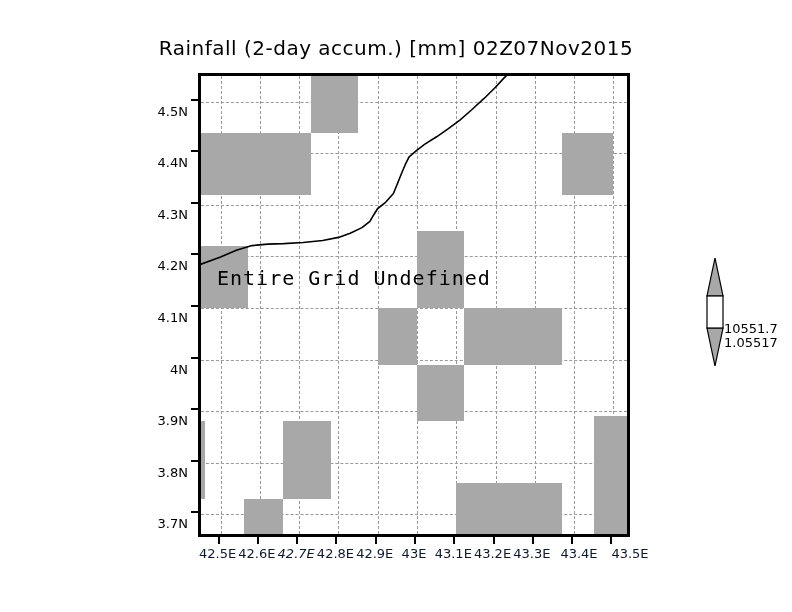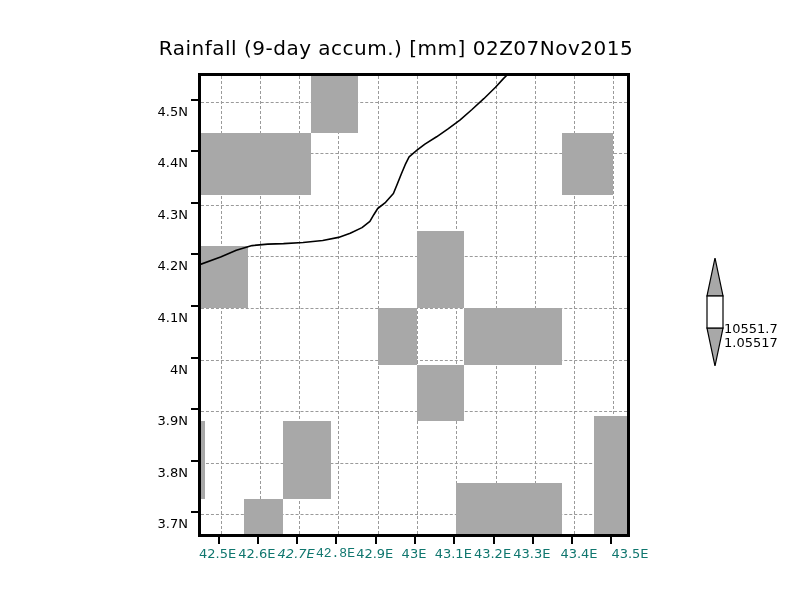--- a/index.html
+++ b/index.html
@@ -108,21 +108,21 @@
     border-top: 2px solid #000000;
     left: 191px;
   }
 
   
   .xlabel {
     position: absolute;
     top: 546px;
     font-family: "DejaVu Sans", sans-serif;
     font-size: 13px;
-    color: #0f766e;
+    color: #0f172a;
     transform: translateX(-50%);
     white-space: pre;
   }
   .ylabel {
     position: absolute;
     right: 0;
     font-family: "DejaVu Sans", sans-serif;
     font-size: 13px;
     color: #000000;
     transform: translateY(-50%);
@@ -155,21 +155,21 @@
     font-family: "DejaVu Sans", sans-serif;
     font-size: 13px;
     color: #000000;
     transform: translateY(-50%);
     white-space: pre;
   }
 </style>
 </head>
 <body>
 
-<div id="plot-title">Rainfall (9-day accum.) [mm] 02Z07Nov2015</div>
+<div id="plot-title">Rainfall (2-day accum.) [mm] 02Z07Nov2015</div>
 
 <div id="plot-frame">
   <div id="plot-inner">
 
     <div class="gridline-v" style="left: 19.6364px;"></div>
       <div class="gridline-v" style="left: 58.9091px;"></div>
       <div class="gridline-v" style="left: 98.1818px;"></div>
       <div class="gridline-v" style="left: 137.455px;"></div>
       <div class="gridline-v" style="left: 176.727px;"></div>
       <div class="gridline-v" style="left: 216px;"></div>
@@ -196,32 +196,33 @@
       <div class="data-block" style="left: 263.127px; top: 232px; width: 98.1818px; height: 56.7111px; background: rgb(168, 168, 168);"></div>
       <div class="data-block" style="left: 216px; top: 288.711px; width: 47.1273px; height: 56.7111px; background: rgb(168, 168, 168);"></div>
       <div class="data-block" style="left: 0px; top: 345.422px; width: 3.92727px; height: 77.3333px; background: rgb(168, 168, 168);"></div>
       <div class="data-block" style="left: 82.4727px; top: 345.422px; width: 47.1273px; height: 77.3333px; background: rgb(168, 168, 168);"></div>
       <div class="data-block" style="left: 43.2px; top: 422.756px; width: 39.2727px; height: 41.2444px; background: rgb(168, 168, 168);"></div>
       <div class="data-block" style="left: 255.273px; top: 407.289px; width: 106.036px; height: 56.7111px; background: rgb(168, 168, 168);"></div>
       <div class="data-block" style="left: 392.727px; top: 340.267px; width: 39.2727px; height: 123.733px; background: rgb(168, 168, 168);"></div>
       <svg id="coastline-svg" viewBox="0 0 432 464" preserveAspectRatio="none">
       <polyline id="coastline-path" fill="none" stroke="#000000" stroke-width="1.6" stroke-linejoin="round" stroke-linecap="round" points="0.0,188.2 19.6,181.0 35.3,174.3 51.1,169.6 66.8,168.1 82.5,167.6 102.1,166.5 121.7,164.5 137.5,161.4 149.2,157.2 161.0,151.6 168.9,145.4 172.8,138.7 176.7,132.5 184.6,126.3 192.4,117.5 196.4,107.8 200.3,98.0 204.2,88.7 208.1,80.9 216.0,74.2 223.9,68.1 235.6,60.8 247.4,52.6 259.2,43.8 271.0,33.5 282.8,22.7 294.5,11.3 302.4,2.6 310.3,-5.2"></polyline>
     </svg>
+    <div id="undefined-message">Entire Grid Undefined</div>
   </div>
 </div>
 
 <div id="xaxis">
     <div class="tick-x" style="left: 217.636px;"></div>
     <div class="xlabel" style="left: 217.636px;">42.5E</div>
     <div class="tick-x" style="left: 256.909px;"></div>
     <div class="xlabel" style="left: 256.909px;">42.6E</div>
     <div class="tick-x" style="left: 296.182px;"></div>
     <div class="xlabel" style="left: 296.182px; font-style: italic;">42.7E</div>
     <div class="tick-x" style="left: 335.455px;"></div>
-    <div class="xlabel" style="left: 335.455px; font-family: Liberation Mono, monospace;">42.8E</div>
+    <div class="xlabel" style="left: 335.455px;">42.8E</div>
     <div class="tick-x" style="left: 374.727px;"></div>
     <div class="xlabel" style="left: 374.727px;">42.9E</div>
     <div class="tick-x" style="left: 414px;"></div>
     <div class="xlabel" style="left: 414px;">43E</div>
     <div class="tick-x" style="left: 453.273px;"></div>
     <div class="xlabel" style="left: 453.273px;">43.1E</div>
     <div class="tick-x" style="left: 492.545px;"></div>
     <div class="xlabel" style="left: 492.545px;">43.2E</div>
     <div class="tick-x" style="left: 531.818px;"></div>
     <div class="xlabel" style="left: 531.818px;">43.3E</div>

